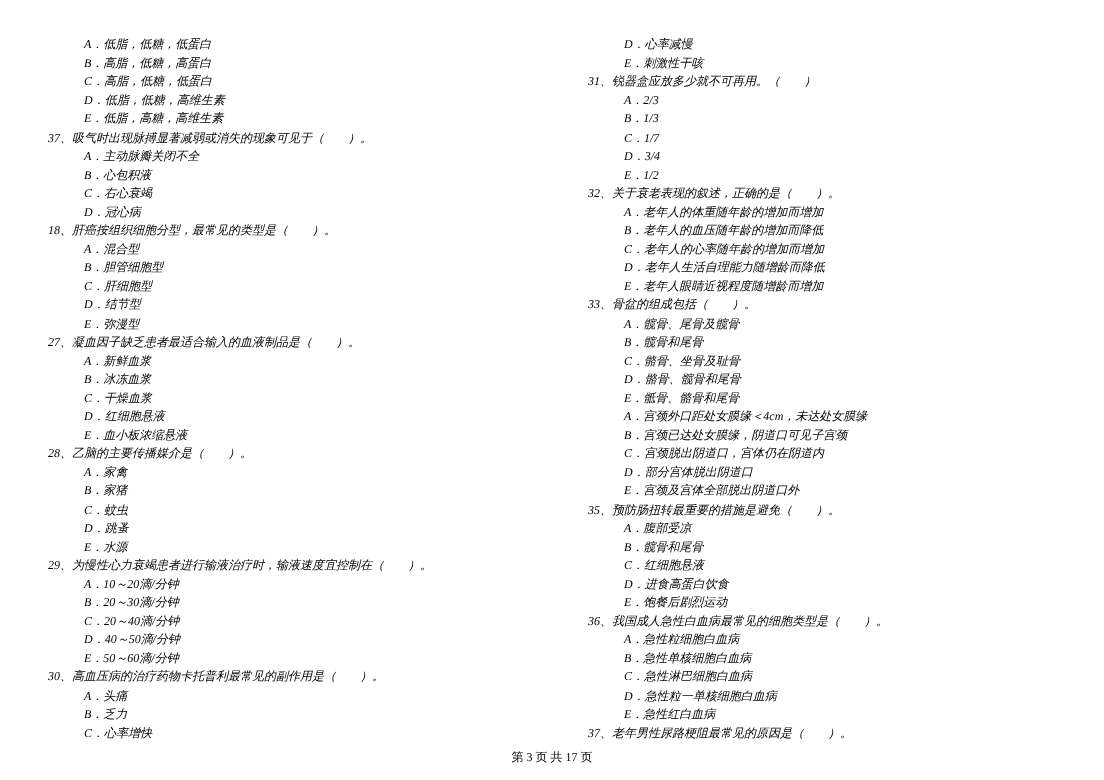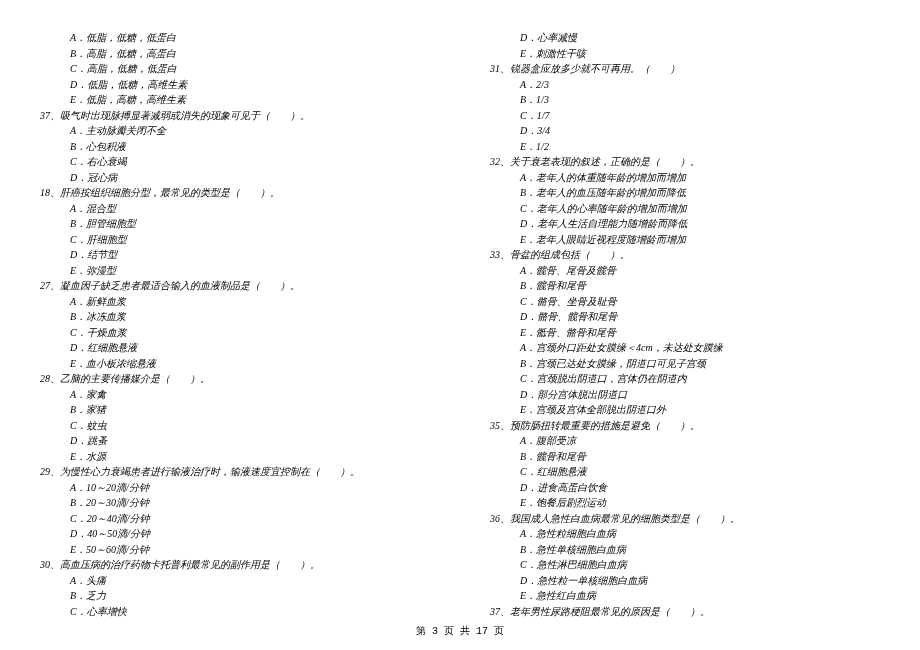--- a/index.html
+++ b/index.html
@@ -29,21 +29,20 @@
   .q {
     padding-left: 0;
   }
   .footer {
     position: absolute;
     bottom: 12px;
     left: 0;
     right: 0;
     text-align: center;
     font-size: 10px;
-    font-family: Liberation Mono, monospace;
   }
 </style>
 </head>
 <body>
 
 <div class="page">
   <div class="col">
     <div class="opt">A．低脂，低糖，低蛋白</div>
     <div class="opt">B．高脂，低糖，高蛋白</div>
     <div class="opt">C．高脂，低糖，低蛋白</div>

